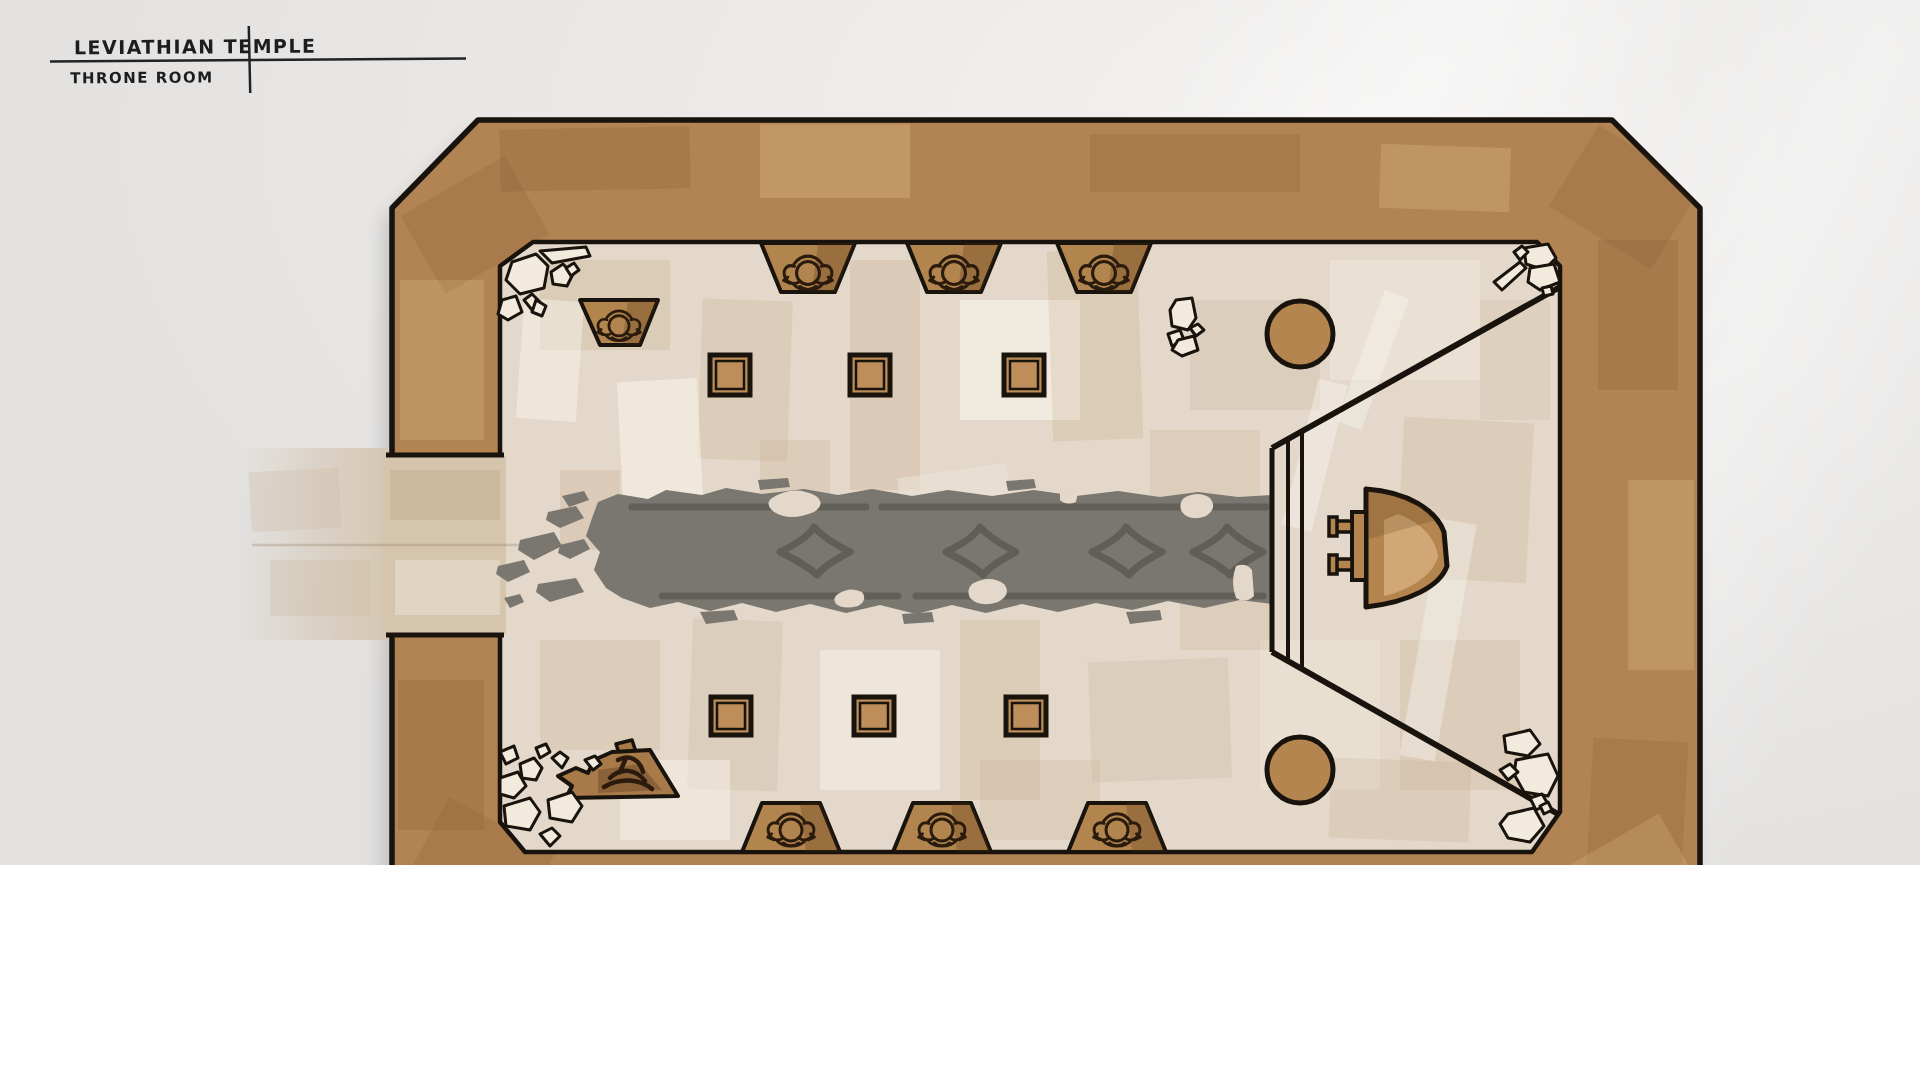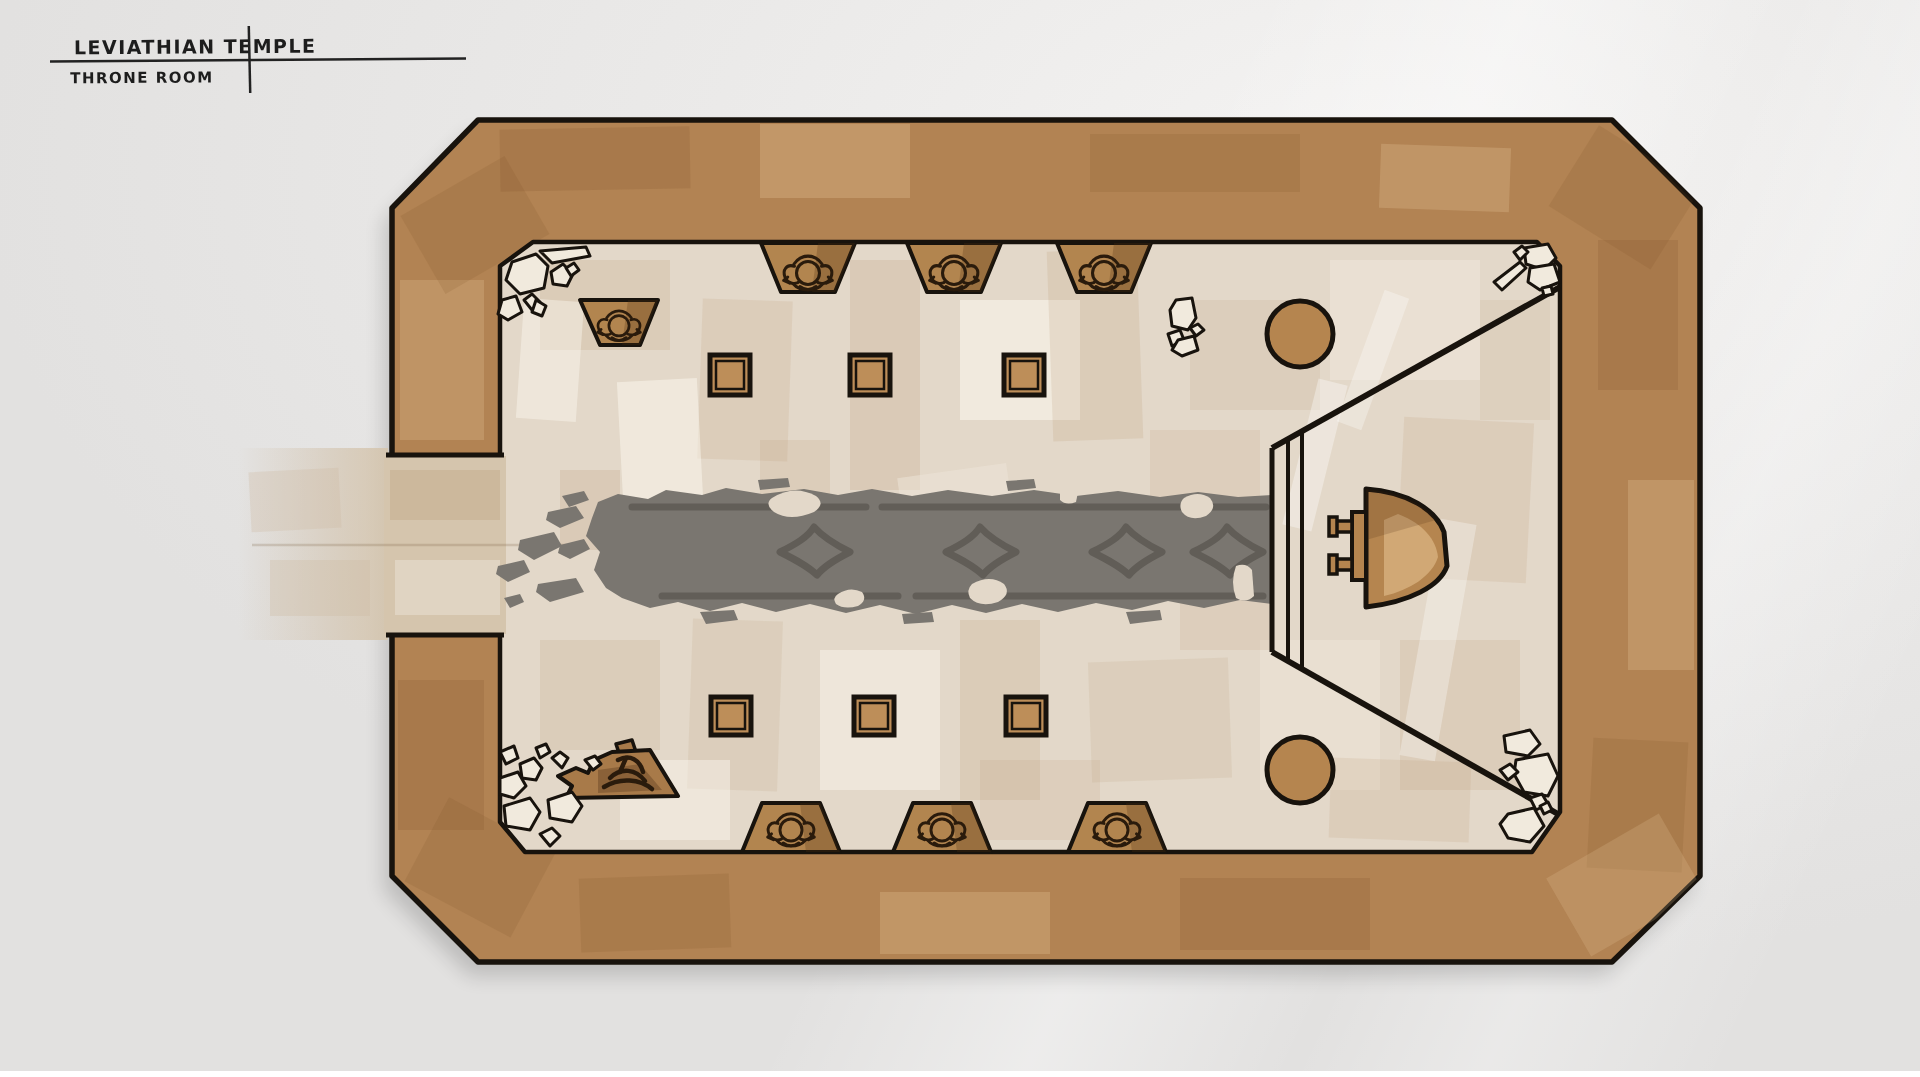--- a/index.html
+++ b/index.html
@@ -1,17 +1,17 @@
 <!DOCTYPE html>
 <html><head>
 <meta charset="utf-8">
 <style>
   html,body{margin:0;padding:0;}
   .stage{
-    position:relative;width:1920px;height:1071px;overflow:hidden;
+    position:relative;width:1920px;height:865px;overflow:hidden;
     background:
       linear-gradient(115deg, rgba(255,255,255,0) 52%, rgba(255,255,255,.38) 63%, rgba(255,255,255,0) 74%),
       linear-gradient(115deg, rgba(255,255,255,0) 74%, rgba(255,255,255,.28) 82%, rgba(255,255,255,0) 92%),
       radial-gradient(1400px 800px at 72% 16%, #f4f3f2 0%, #ebeae9 48%, #e2e1e0 100%);
     font-family:"DejaVu Sans", "Liberation Sans", sans-serif;
     text-align:right;
   }
   svg{display:block;position:absolute;left:0;top:0;}
   .ink{stroke:#18130d;}
   .nofill{fill:none;}

